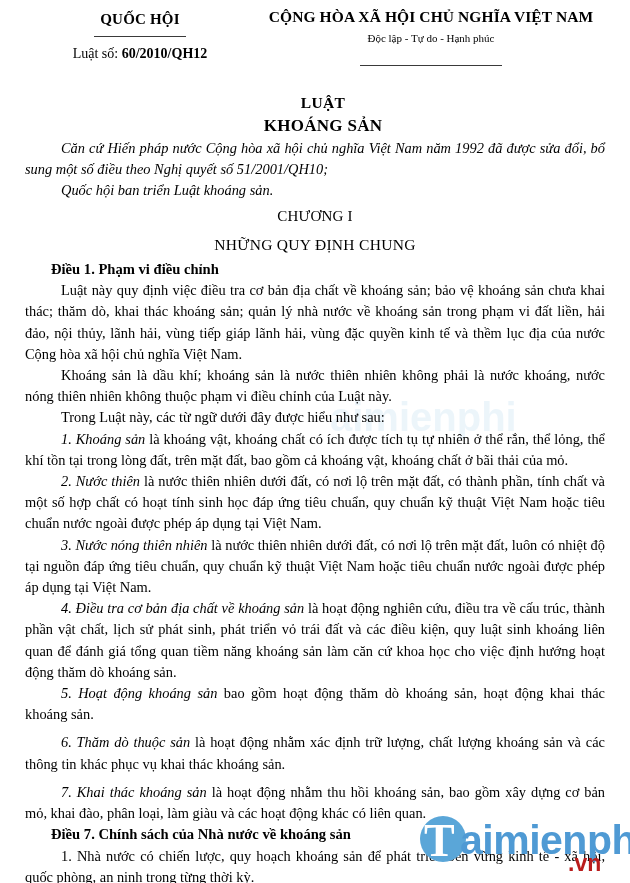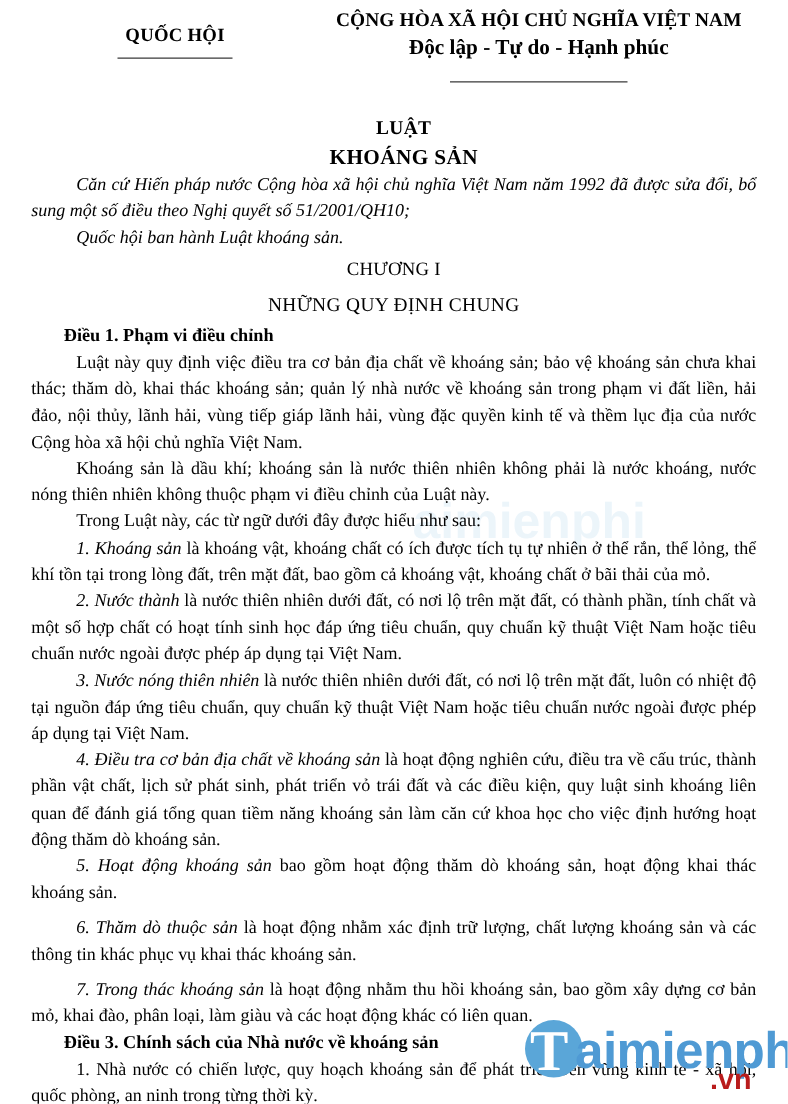--- a/index.html
+++ b/index.html
@@ -49,22 +49,22 @@
     white-space: nowrap;
   }
   .country-name {
     font-weight: bold;
     font-size: 15.5px;
     line-height: 21px;
     letter-spacing: 0.1px;
     white-space: nowrap;
   }
   .motto {
-    font-weight: bold;
-    font-size: 17px;
+    font-weight: normal;
+    font-size: 11px;
     line-height: 20px;
     margin-top: 1px;
     white-space: nowrap;
   }
   .rule {
     border: 0;
     border-top: 1.3px solid #3a3a3a;
     height: 0;
   }
   .rule-left {
@@ -226,66 +226,67 @@
 <div class="page">
 
   <div class="wm-center">
     <div class="wm-ghost-word">aimienphi</div>
   </div>
 
   <div class="doc-header">
     <div class="header-left">
       <div class="org-name">QUỐC HỘI</div>
       <hr class="rule rule-left">
+      <div class="law-no"><span>Luật số:</span> <b>60/2010/QH12</b></div>
     </div>
     <div class="header-right">
       <div class="country-name">CỘNG HÒA XÃ HỘI CHỦ NGHĨA VIỆT NAM</div>
       <div class="motto">Độc lập - Tự do - Hạnh phúc</div>
       <hr class="rule rule-right">
     </div>
   </div>
 
   <div class="title-block">
     <div class="law-word">LUẬT</div>
     <div class="law-title">KHOÁNG SẢN</div>
   </div>
 
   <div class="body-area">
 
     <p class="preamble">Căn cứ Hiến pháp nước Cộng hòa xã hội chủ nghĩa Việt Nam năm 1992 đã được sửa đổi, bổ sung một số điều theo Nghị quyết số 51/2001/QH10;</p>
-    <p class="preamble">Quốc hội ban hành Luật khoáng sản.</p>
+    <p class="preamble">Quốc hội ban triển Luật khoáng sản.</p>
 
     <div class="centered chapter-label">CHƯƠNG I</div>
     <div class="centered chapter-title">NHỮNG QUY ĐỊNH CHUNG</div>
 
     <p class="article-head">Điều 1. Phạm vi điều chỉnh</p>
     <p class="para">Luật này quy định việc điều tra cơ bản địa chất về khoáng sản; bảo vệ khoáng sản chưa khai thác; thăm dò, khai thác khoáng sản; quản lý nhà nước về khoáng sản trong phạm vi đất liền, hải đảo, nội thủy, lãnh hải, vùng tiếp giáp lãnh hải, vùng đặc quyền kinh tế và thềm lục địa của nước Cộng hòa xã hội chủ nghĩa Việt Nam.</p>
     <p class="para">Khoáng sản là dầu khí; khoáng sản là nước thiên nhiên không phải là nước khoáng, nước nóng thiên nhiên không thuộc phạm vi điều chỉnh của Luật này.</p>
 
     <p class="para">Trong Luật này, các từ ngữ dưới đây được hiểu như sau:</p>
 
     <p class="para"><span class="term">1.</span> <span class="term">Khoáng sản</span><span> là khoáng vật, khoáng chất có ích được tích tụ tự nhiên ở thể rắn, thể lỏng, thể khí tồn tại trong lòng đất, trên mặt đất, bao gồm cả khoáng vật, khoáng chất ở bãi thải của mỏ.</span></p>
 
-    <p class="para"><span class="term">2.</span> <span class="term">Nước thành</span><span> là nước thiên nhiên dưới đất, có nơi lộ trên mặt đất, có thành phần, tính chất và một số hợp chất có hoạt tính sinh học đáp ứng tiêu chuẩn, quy chuẩn kỹ thuật Việt Nam hoặc tiêu chuẩn nước ngoài được phép áp dụng tại Việt Nam.</span></p>
+    <p class="para"><span class="term">2.</span> <span class="term">Nước thiên</span><span> là nước thiên nhiên dưới đất, có nơi lộ trên mặt đất, có thành phần, tính chất và một số hợp chất có hoạt tính sinh học đáp ứng tiêu chuẩn, quy chuẩn kỹ thuật Việt Nam hoặc tiêu chuẩn nước ngoài được phép áp dụng tại Việt Nam.</span></p>
 
     <p class="para"><span class="term">3.</span> <span class="term">Nước nóng thiên nhiên</span><span> là nước thiên nhiên dưới đất, có nơi lộ trên mặt đất, luôn có nhiệt độ tại nguồn đáp ứng tiêu chuẩn, quy chuẩn kỹ thuật Việt Nam hoặc tiêu chuẩn nước ngoài được phép áp dụng tại Việt Nam.</span></p>
 
     <p class="para"><span class="term">4.</span> <span class="term">Điều tra cơ bản địa chất về khoáng sản</span><span> là hoạt động nghiên cứu, điều tra về cấu trúc, thành phần vật chất, lịch sử phát sinh, phát triển vỏ trái đất và các điều kiện, quy luật sinh khoáng liên quan để đánh giá tổng quan tiềm năng khoáng sản làm căn cứ khoa học cho việc định hướng hoạt động thăm dò khoáng sản.</span></p>
 
     <p class="para"><span class="term">5.</span> <span class="term">Hoạt động khoáng sản</span><span> bao gồm hoạt động thăm dò khoáng sản, hoạt động khai thác khoáng sản.</span></p>
 
     <div class="gap-small"></div>
 
     <p class="para"><span class="term">6.</span> <span class="term">Thăm dò thuộc sản</span><span> là hoạt động nhằm xác định trữ lượng, chất lượng khoáng sản và các thông tin khác phục vụ khai thác khoáng sản.</span></p>
 
     <div class="gap-small"></div>
 
-    <p class="para"><span class="term">7.</span> <span class="term">Trong thác khoáng sản</span><span> là hoạt động nhằm thu hồi khoáng sản, bao gồm xây dựng cơ bản mỏ, khai đào, phân loại, làm giàu và các hoạt động khác có liên quan.</span></p>
-
-    <p class="article-head">Điều 3. Chính sách của Nhà nước về khoáng sản</p>
+    <p class="para"><span class="term">7.</span> <span class="term">Khai thác khoáng sản</span><span> là hoạt động nhằm thu hồi khoáng sản, bao gồm xây dựng cơ bản mỏ, khai đào, phân loại, làm giàu và các hoạt động khác có liên quan.</span></p>
+
+    <p class="article-head">Điều 7. Chính sách của Nhà nước về khoáng sản</p>
     <p class="para">1. Nhà nước có chiến lược, quy hoạch khoáng sản để phát triển bền vững kinh tế - xã hội, quốc phòng, an ninh trong từng thời kỳ.</p>
 
   </div>
 
   <div class="wm-main">
     <div class="wm-logo-circle"></div>
     <div class="wm-logo-t">T</div>
     <div class="wm-word">aimienphi</div>
     <div class="wm-tld">.vn</div>
   </div>

